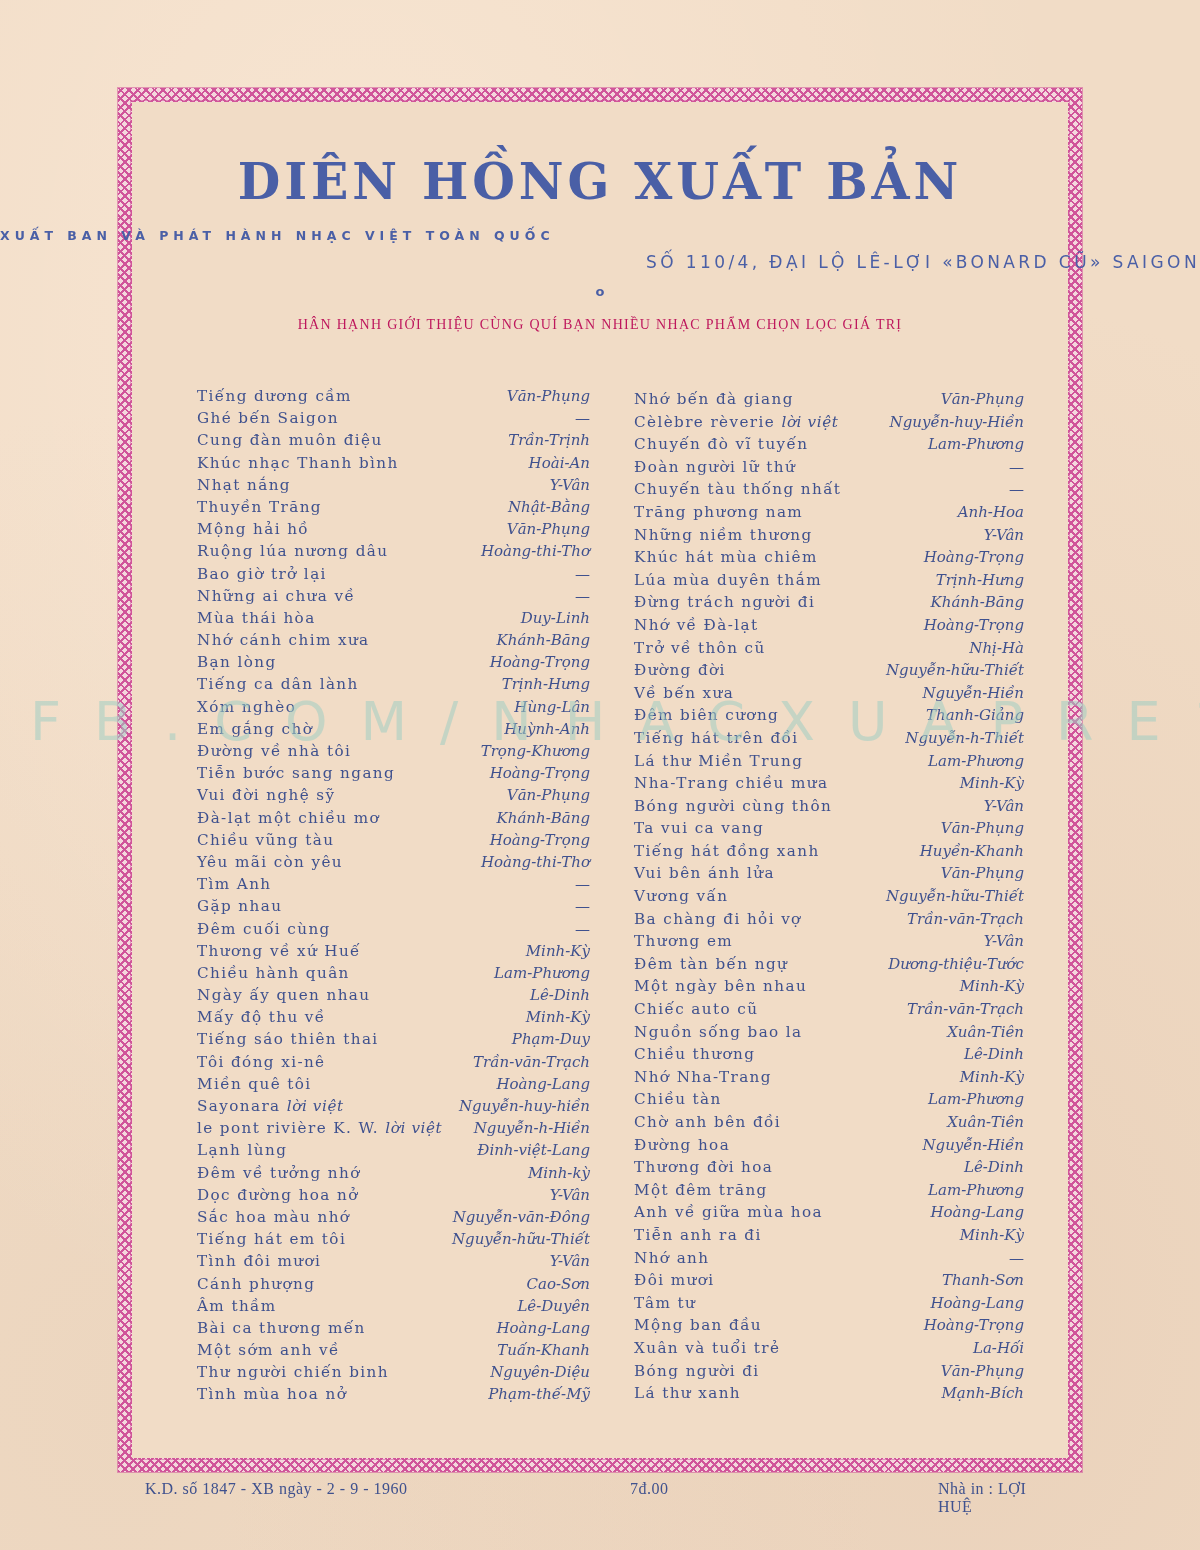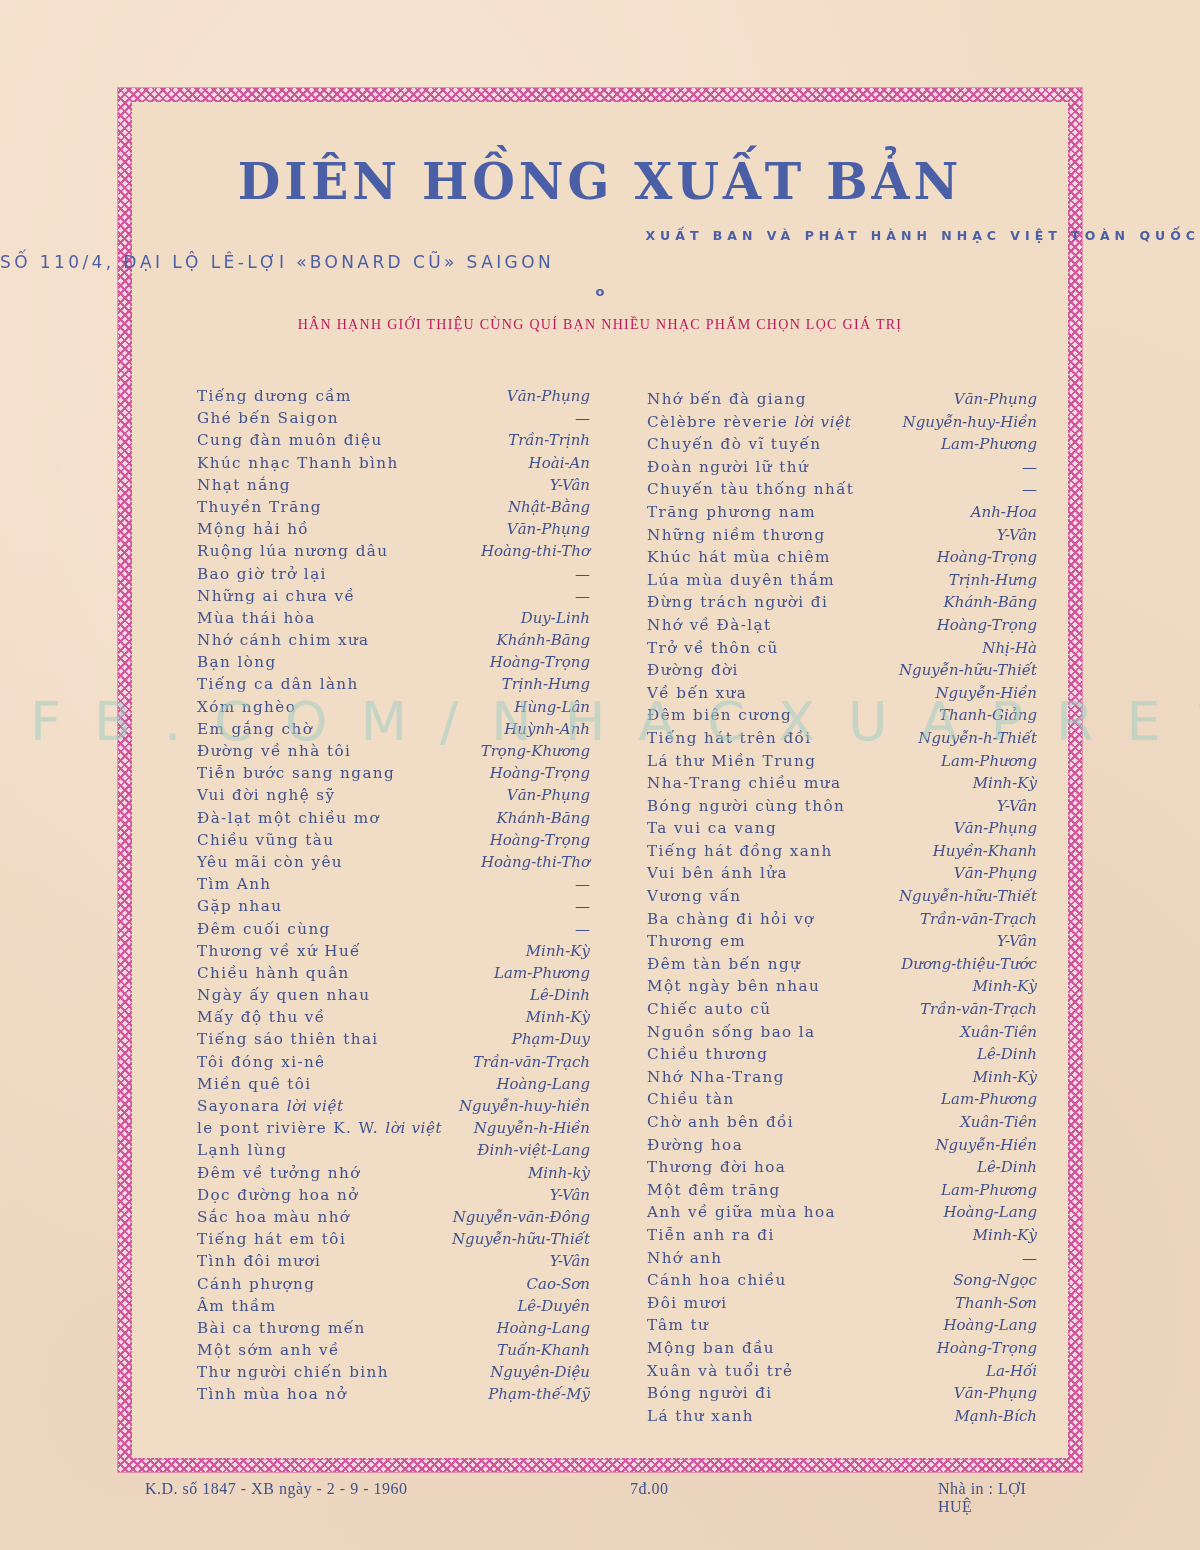--- a/index.html
+++ b/index.html
@@ -70,33 +70,33 @@
       font-size: 50px;
       letter-spacing: 4px;
       color: #4a5fa6;
       transform: scaleX(0.98);
     }
     .subtitle {
       position: absolute;
       left: 0;
       width: 1200px;
       top: 228px;
-      text-align: right;
+      text-align: left;
       font-family: "DejaVu Sans", sans-serif;
       font-weight: bold;
       font-size: 12.5px;
       letter-spacing: 5px;
       color: #4a5fa6;
     }
     .address {
       position: absolute;
       left: 0;
       width: 1200px;
       top: 252px;
-      text-align: left;
+      text-align: right;
       font-family: "DejaVu Sans", sans-serif;
       font-size: 17px;
       letter-spacing: 3.4px;
       color: #4a5fa6;
     }
     .ornament {
       position: absolute;
       left: 0;
       width: 1200px;
       top: 284px;
@@ -119,21 +119,21 @@
     }
 
     .col {
       position: absolute;
       top: 369px;
       list-style: none;
       margin: 16px;
       padding: 0;
     }
     .col.left { left: 181px; width: 393px; }
-    .col.right { left: 631px; width: 390px; top: 372px; }
+    .col.right { left: 618px; width: 390px; top: 372px; }
     .row {
       display: flex;
       justify-content: space-between;
       align-items: baseline;
       height: 22.2px;
       line-height: 22.2px;
       white-space: nowrap;
     }
     .col.right .row { height: 22.6px; line-height: 22.6px; }
     .song {
@@ -532,24 +532,20 @@
       </li>
       <li class="row">
         <span class="song"><span>Tiễn anh ra đi</span></span>
         <span class="author">Minh-Kỳ</span>
       </li>
       <li class="row">
         <span class="song"><span>Nhớ anh</span></span>
         <span class="author">—</span>
       </li>
       <li class="row">
-        <span class="song"><span>Cánh hoa chiều</span></span>
-        <span class="author">Song-Ngọc</span>
-      </li>
-      <li class="row">
         <span class="song"><span>Đôi mươi</span></span>
         <span class="author">Thanh-Sơn</span>
       </li>
       <li class="row">
         <span class="song"><span>Tâm tư</span></span>
         <span class="author">Hoàng-Lang</span>
       </li>
       <li class="row">
         <span class="song"><span>Mộng ban đầu</span></span>
         <span class="author">Hoàng-Trọng</span>

